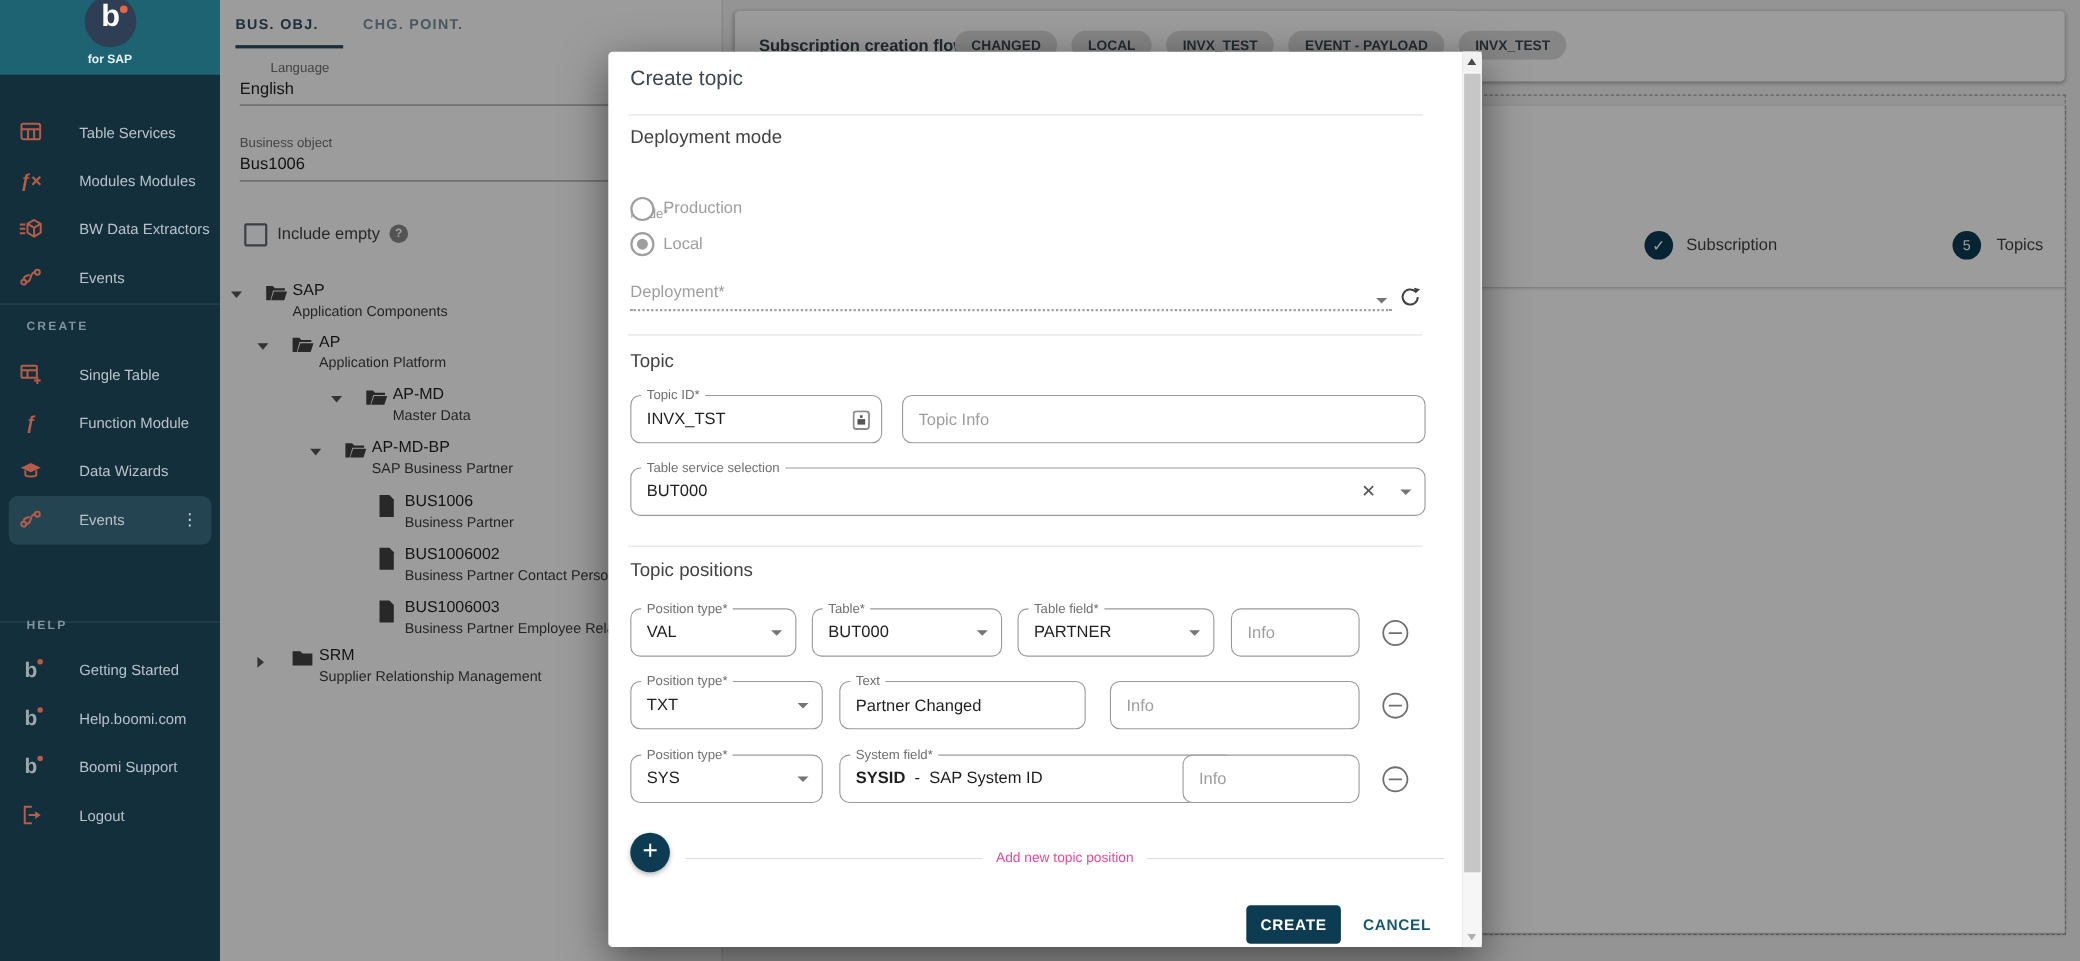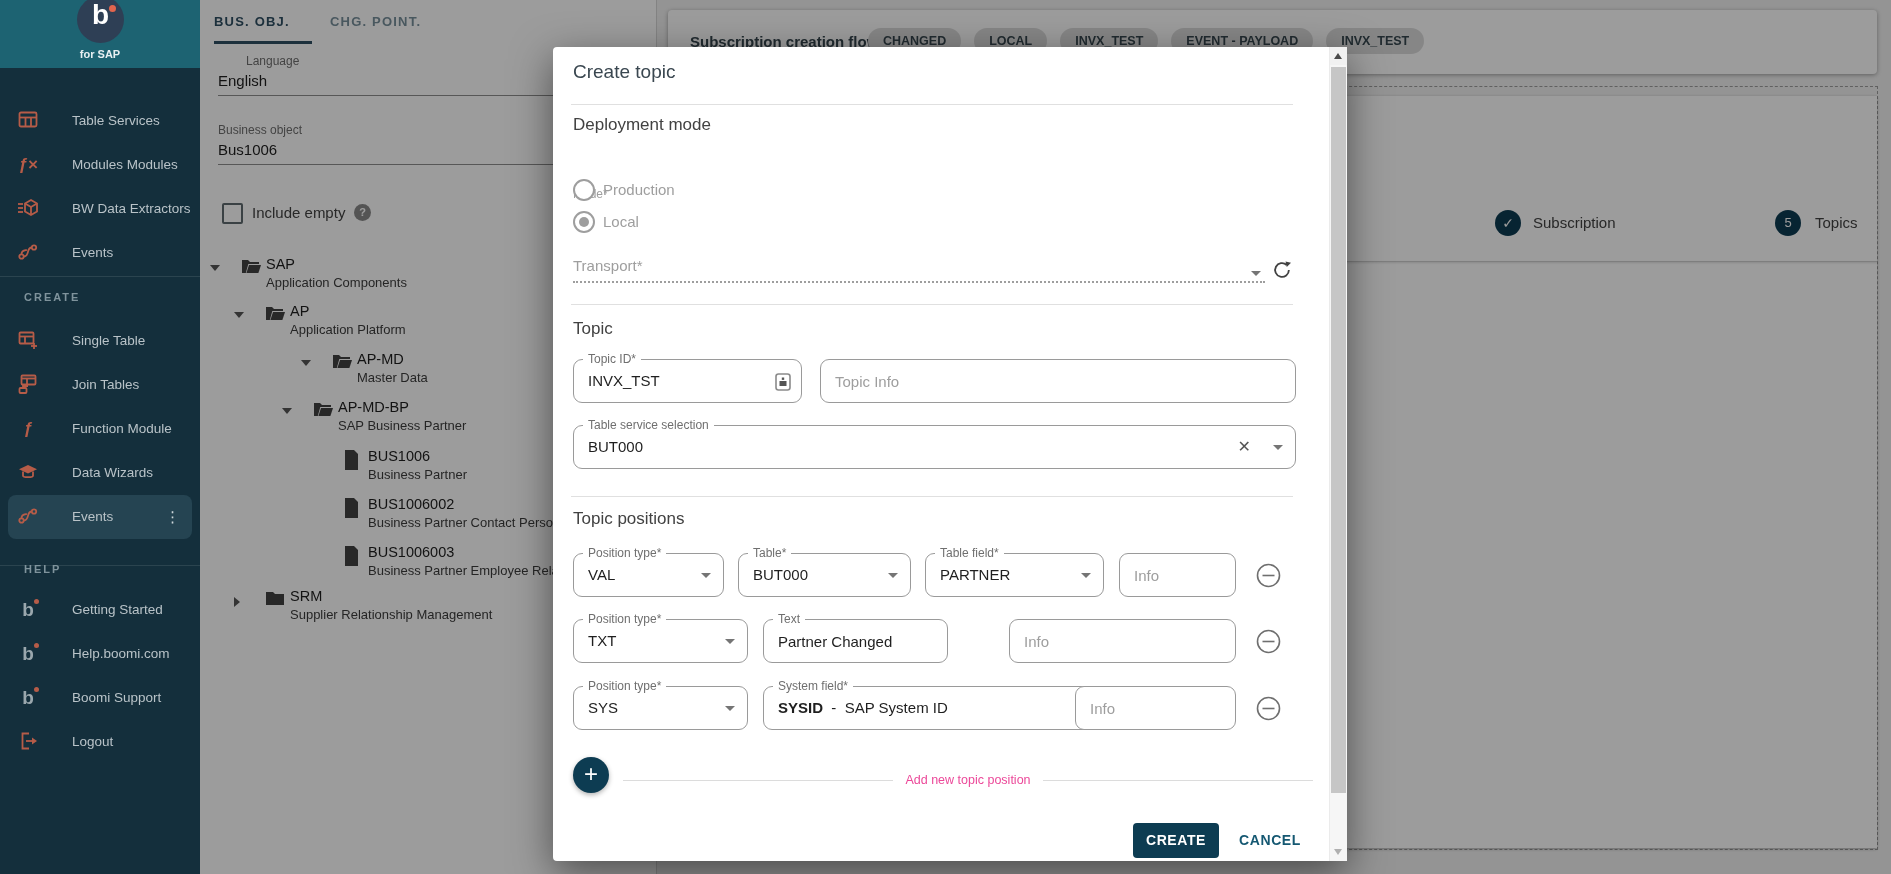--- a/index.html
+++ b/index.html
@@ -175,34 +175,20 @@
                 <line x1="2.5" y1="7.5" x2="16.5" y2="7.5"></line>
                 <line x1="8" y1="7.5" x2="8" y2="14.5"></line>
                 <line x1="17" y1="14" x2="17" y2="20"></line>
                 <line x1="14" y1="17" x2="20" y2="17"></line>
               </g>
             </svg>
         </span>
         <span class="mi-label">Single Table</span>
       </div>
       <div class="menu-item">
-        <span class="mi-icon">
-          <svg width="22" height="22" viewBox="0 0 22 22">
-              <g fill="none" stroke="#b65c48" stroke-width="1.8">
-                <rect x="4.5" y="2.5" width="14" height="9" rx="1"></rect>
-                <line x1="4.5" y1="5.5" x2="18.5" y2="5.5"></line>
-                <line x1="10" y1="5.5" x2="10" y2="11.5"></line>
-                <rect x="2.5" y="15" width="7" height="5" rx="1"></rect>
-                <polyline points="6,15 6,13 11,13"></polyline>
-              </g>
-            </svg>
-        </span>
-        <span class="mi-label">Join Tables</span>
-      </div>
-      <div class="menu-item">
         <span class="mi-icon fx-glyph">ƒ</span>
         <span class="mi-label">Function Module</span>
       </div>
       <div class="menu-item">
         <span class="mi-icon">
           <svg width="22" height="22" viewBox="0 0 22 22">
               <polygon points="11,4 20,8.2 11,12.4 2,8.2" fill="#b65c48"></polygon>
               <path d="M6 10.5v4.2c0 2 10 2 10 0v-4.2" fill="none" stroke="#b65c48" stroke-width="1.8"></path>
             </svg>
         </span>
@@ -374,21 +360,21 @@
 
     <div class="radio-row" style="top:132px;">
       <span class="radio"></span>
       <span class="radio-label">Production</span>
     </div>
     <div class="radio-row" style="top:164px;">
       <span class="radio sel"></span>
       <span class="radio-label">Local</span>
     </div>
 
-    <div class="t-label" style="top:210px;">Transport*</div>
+    <div class="t-label" style="top:210px;">Deployment*</div>
     <div class="dotted-line" style="top:214px;height:20px;"></div>
     <span class="dd-caret" style="position:absolute;left:698px;top:224px;"></span>
     <span style="position:absolute;left:718px;top:212px;">
       <svg width="22" height="22" viewBox="0 0 24 24">
           <path d="M19.5 12a7.5 7.5 0 1 1-2.4-5.5" fill="none" stroke="#424242" stroke-width="2"></path>
           <polygon points="15.8,2.8 21.8,4.2 17.2,8.6" fill="#424242"></polygon>
         </svg>
     </span>
 
     <div class="mdivider" style="top:257px;"></div>
@@ -442,21 +428,21 @@
           <circle cx="12.5" cy="12.5" r="11" fill="none" stroke="#6f6f6f" stroke-width="1.6"></circle>
           <line x1="6.5" y1="12.5" x2="18.5" y2="12.5" stroke="#6f6f6f" stroke-width="1.6"></line>
         </svg>
     </span>
 
     <div class="ofield" style="left:20px;top:572px;width:175px;">
       <span class="flabel">Position type*</span>
       <span class="fvalue">TXT</span>
       <span class="fcaret dd-caret"></span>
     </div>
-    <div class="ofield" style="left:210px;top:572px;width:185px;">
+    <div class="ofield" style="left:210px;top:572px;width:224px;">
       <span class="flabel">Text</span>
       <input value="Partner Changed" style="">
     </div>
     <div class="ofield" style="left:456px;top:572px;width:227px;">
       <input placeholder="Info" style="">
     </div>
     <span class="rm-btn" style="left:703px;top:582px;">
       <svg width="25" height="25" viewBox="0 0 25 25">
           <circle cx="12.5" cy="12.5" r="11" fill="none" stroke="#6f6f6f" stroke-width="1.6"></circle>
           <line x1="6.5" y1="12.5" x2="18.5" y2="12.5" stroke="#6f6f6f" stroke-width="1.6"></line>

